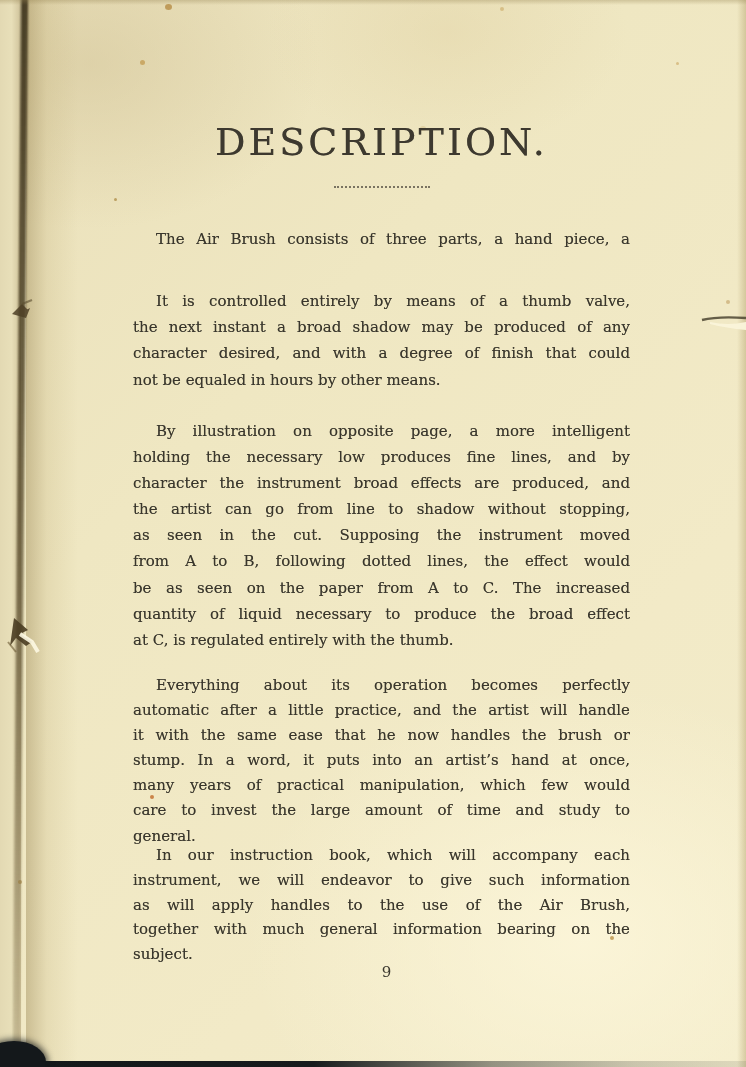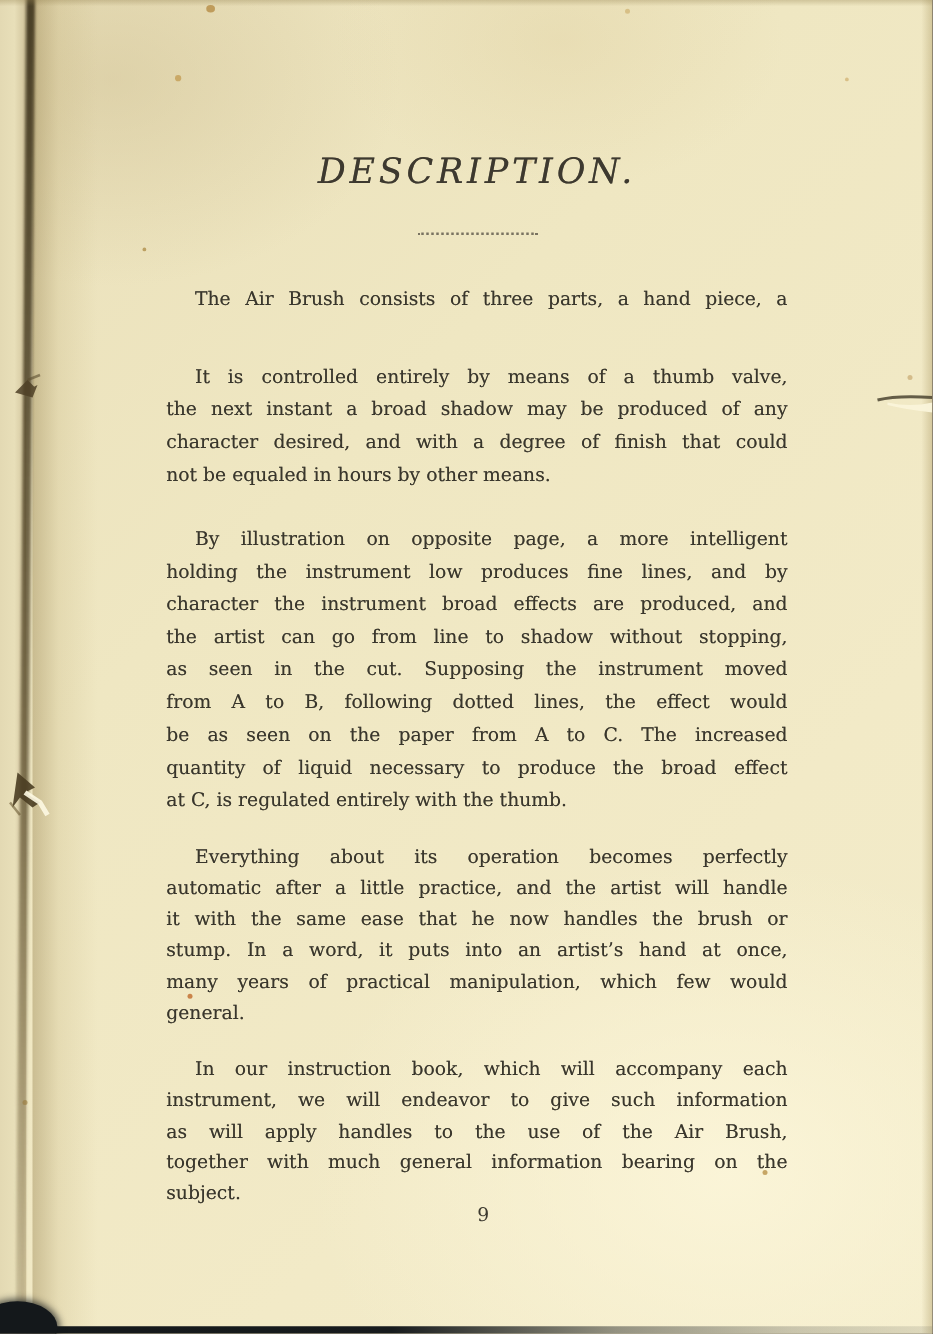--- a/index.html
+++ b/index.html
@@ -50,21 +50,21 @@
     background:#14181b;border-radius:50%;
     box-shadow:0 0 6px 2px rgba(20,24,27,.7);
   }
   .damage{position:absolute;}
   
   .spot{position:absolute;border-radius:50%;}
   
   .title{
     position:absolute;left:133px;width:497px;top:120px;
     text-align:center;
-    font-style:italic;font-size:28px;letter-spacing:3px;
+    font-size:38px;letter-spacing:3px;
     color:#3d392f;text-shadow:0 0 .5px rgba(61,57,47,.6);
   }
   .divider{
     position:absolute;left:334px;top:186px;width:96px;height:0;
     border-top:2px dotted #5d574a;opacity:.8;
   }
   .text-block{
     position:absolute;left:133px;top:0;width:497px;height:100%;
     color:#39362c;font-size:15px;
     text-shadow:0 0 .4px rgba(57,54,44,.55);
@@ -132,35 +132,36 @@
         <div class="line">The Air Brush consists of three parts, a hand piece, a</div>
       </div>
     <div class="para para-2">
         <div class="line">It is controlled entirely by means of a thumb valve,</div>
         <div class="line">the next instant a broad shadow may be produced of any</div>
         <div class="line">character desired, and with a degree of finish that could</div>
         <div class="line last">not be equaled in hours by other means.</div>
       </div>
     <div class="para para-3">
         <div class="line">By illustration on opposite page, a more intelligent</div>
-        <div class="line">holding the instrument low produces fine lines, and by</div>
+        <div class="line">holding the necessary low produces fine lines, and by</div>
         <div class="line">character the instrument broad effects are produced, and</div>
         <div class="line">the artist can go from line to shadow without stopping,</div>
         <div class="line">as seen in the cut.  Supposing the instrument moved</div>
         <div class="line">from A to B, following dotted lines, the effect would</div>
         <div class="line">be as seen on the paper from A to C.  The increased</div>
         <div class="line">quantity of liquid necessary to produce the broad effect</div>
         <div class="line last">at C, is regulated entirely with the thumb.</div>
       </div>
     <div class="para para-4">
         <div class="line">Everything about its operation becomes perfectly</div>
         <div class="line">automatic after a little practice, and the artist will handle</div>
         <div class="line">it with the same ease that he now handles the brush or</div>
         <div class="line">stump.  In a word, it puts into an artist’s hand at once,</div>
         <div class="line">many years of practical manipulation, which few would</div>
+        <div class="line">care to invest the large amount of time and study to</div>
         <div class="line last">general.</div>
       </div>
     <div class="para para-5">
         <div class="line">In our instruction book, which will accompany each</div>
         <div class="line">instrument, we will endeavor to give such information</div>
         <div class="line">as will apply handles to the use of the Air Brush,</div>
         <div class="line">together with much general information bearing on the</div>
         <div class="line last">subject.</div>
       </div>
   </div>

